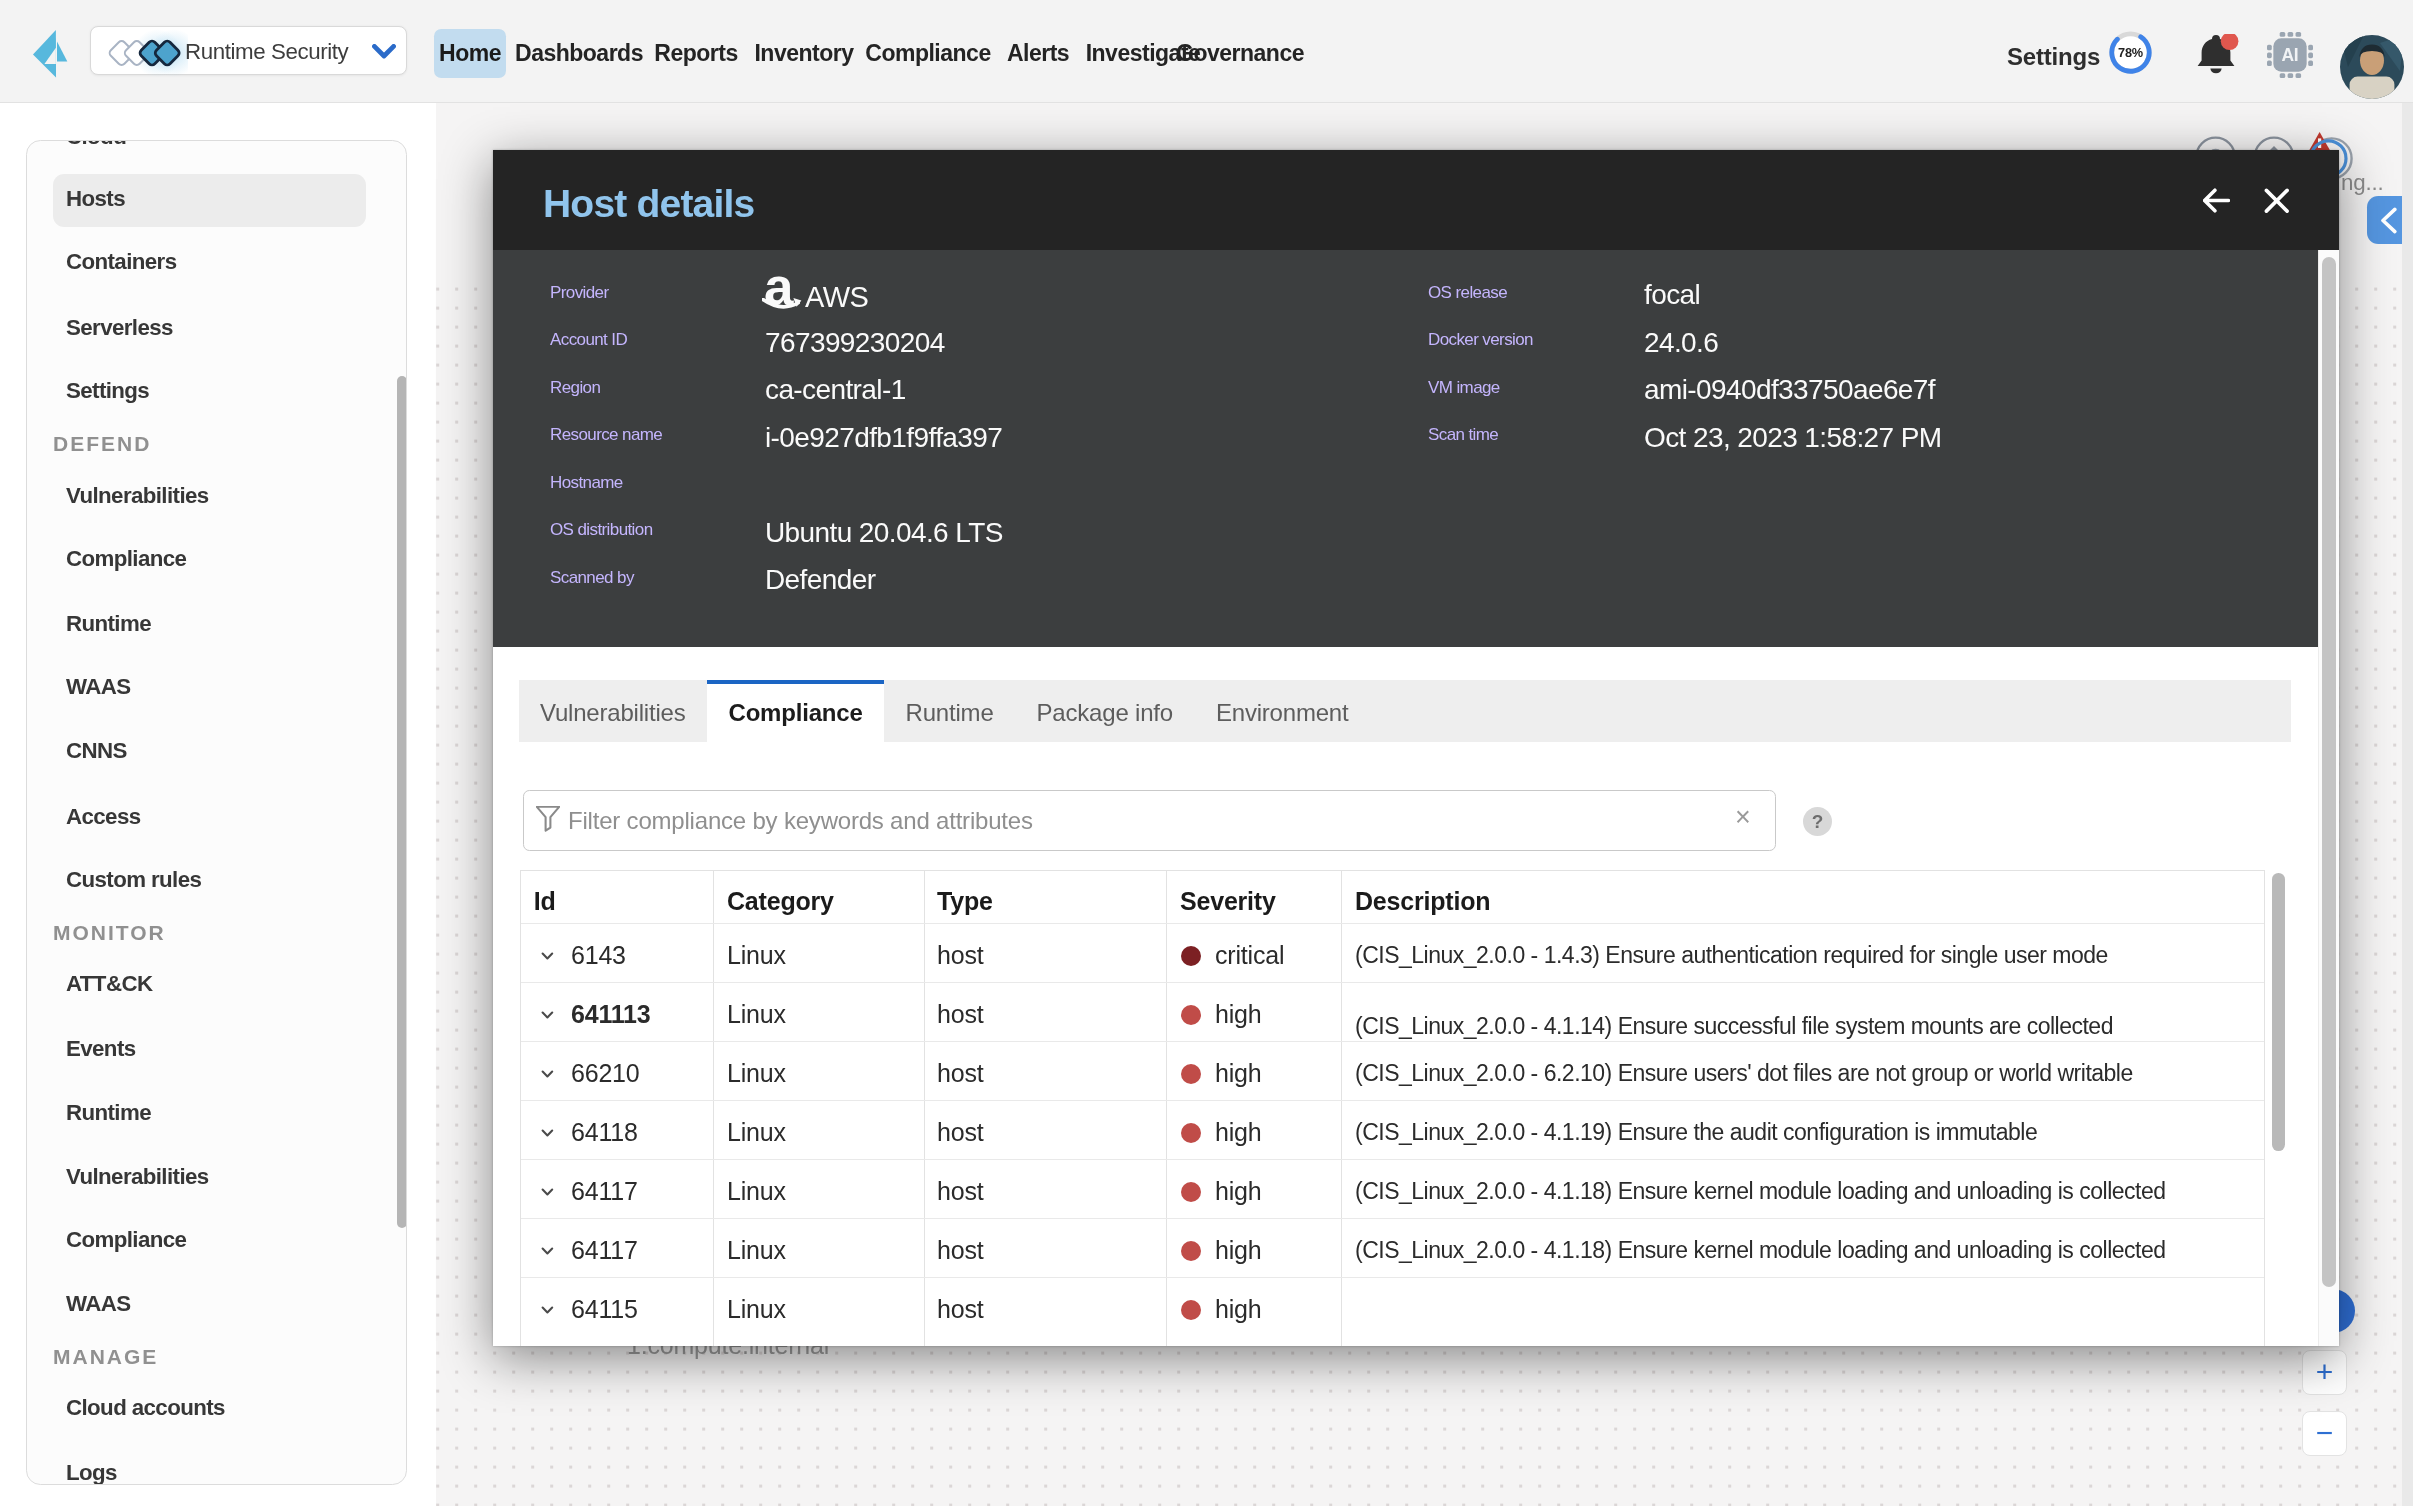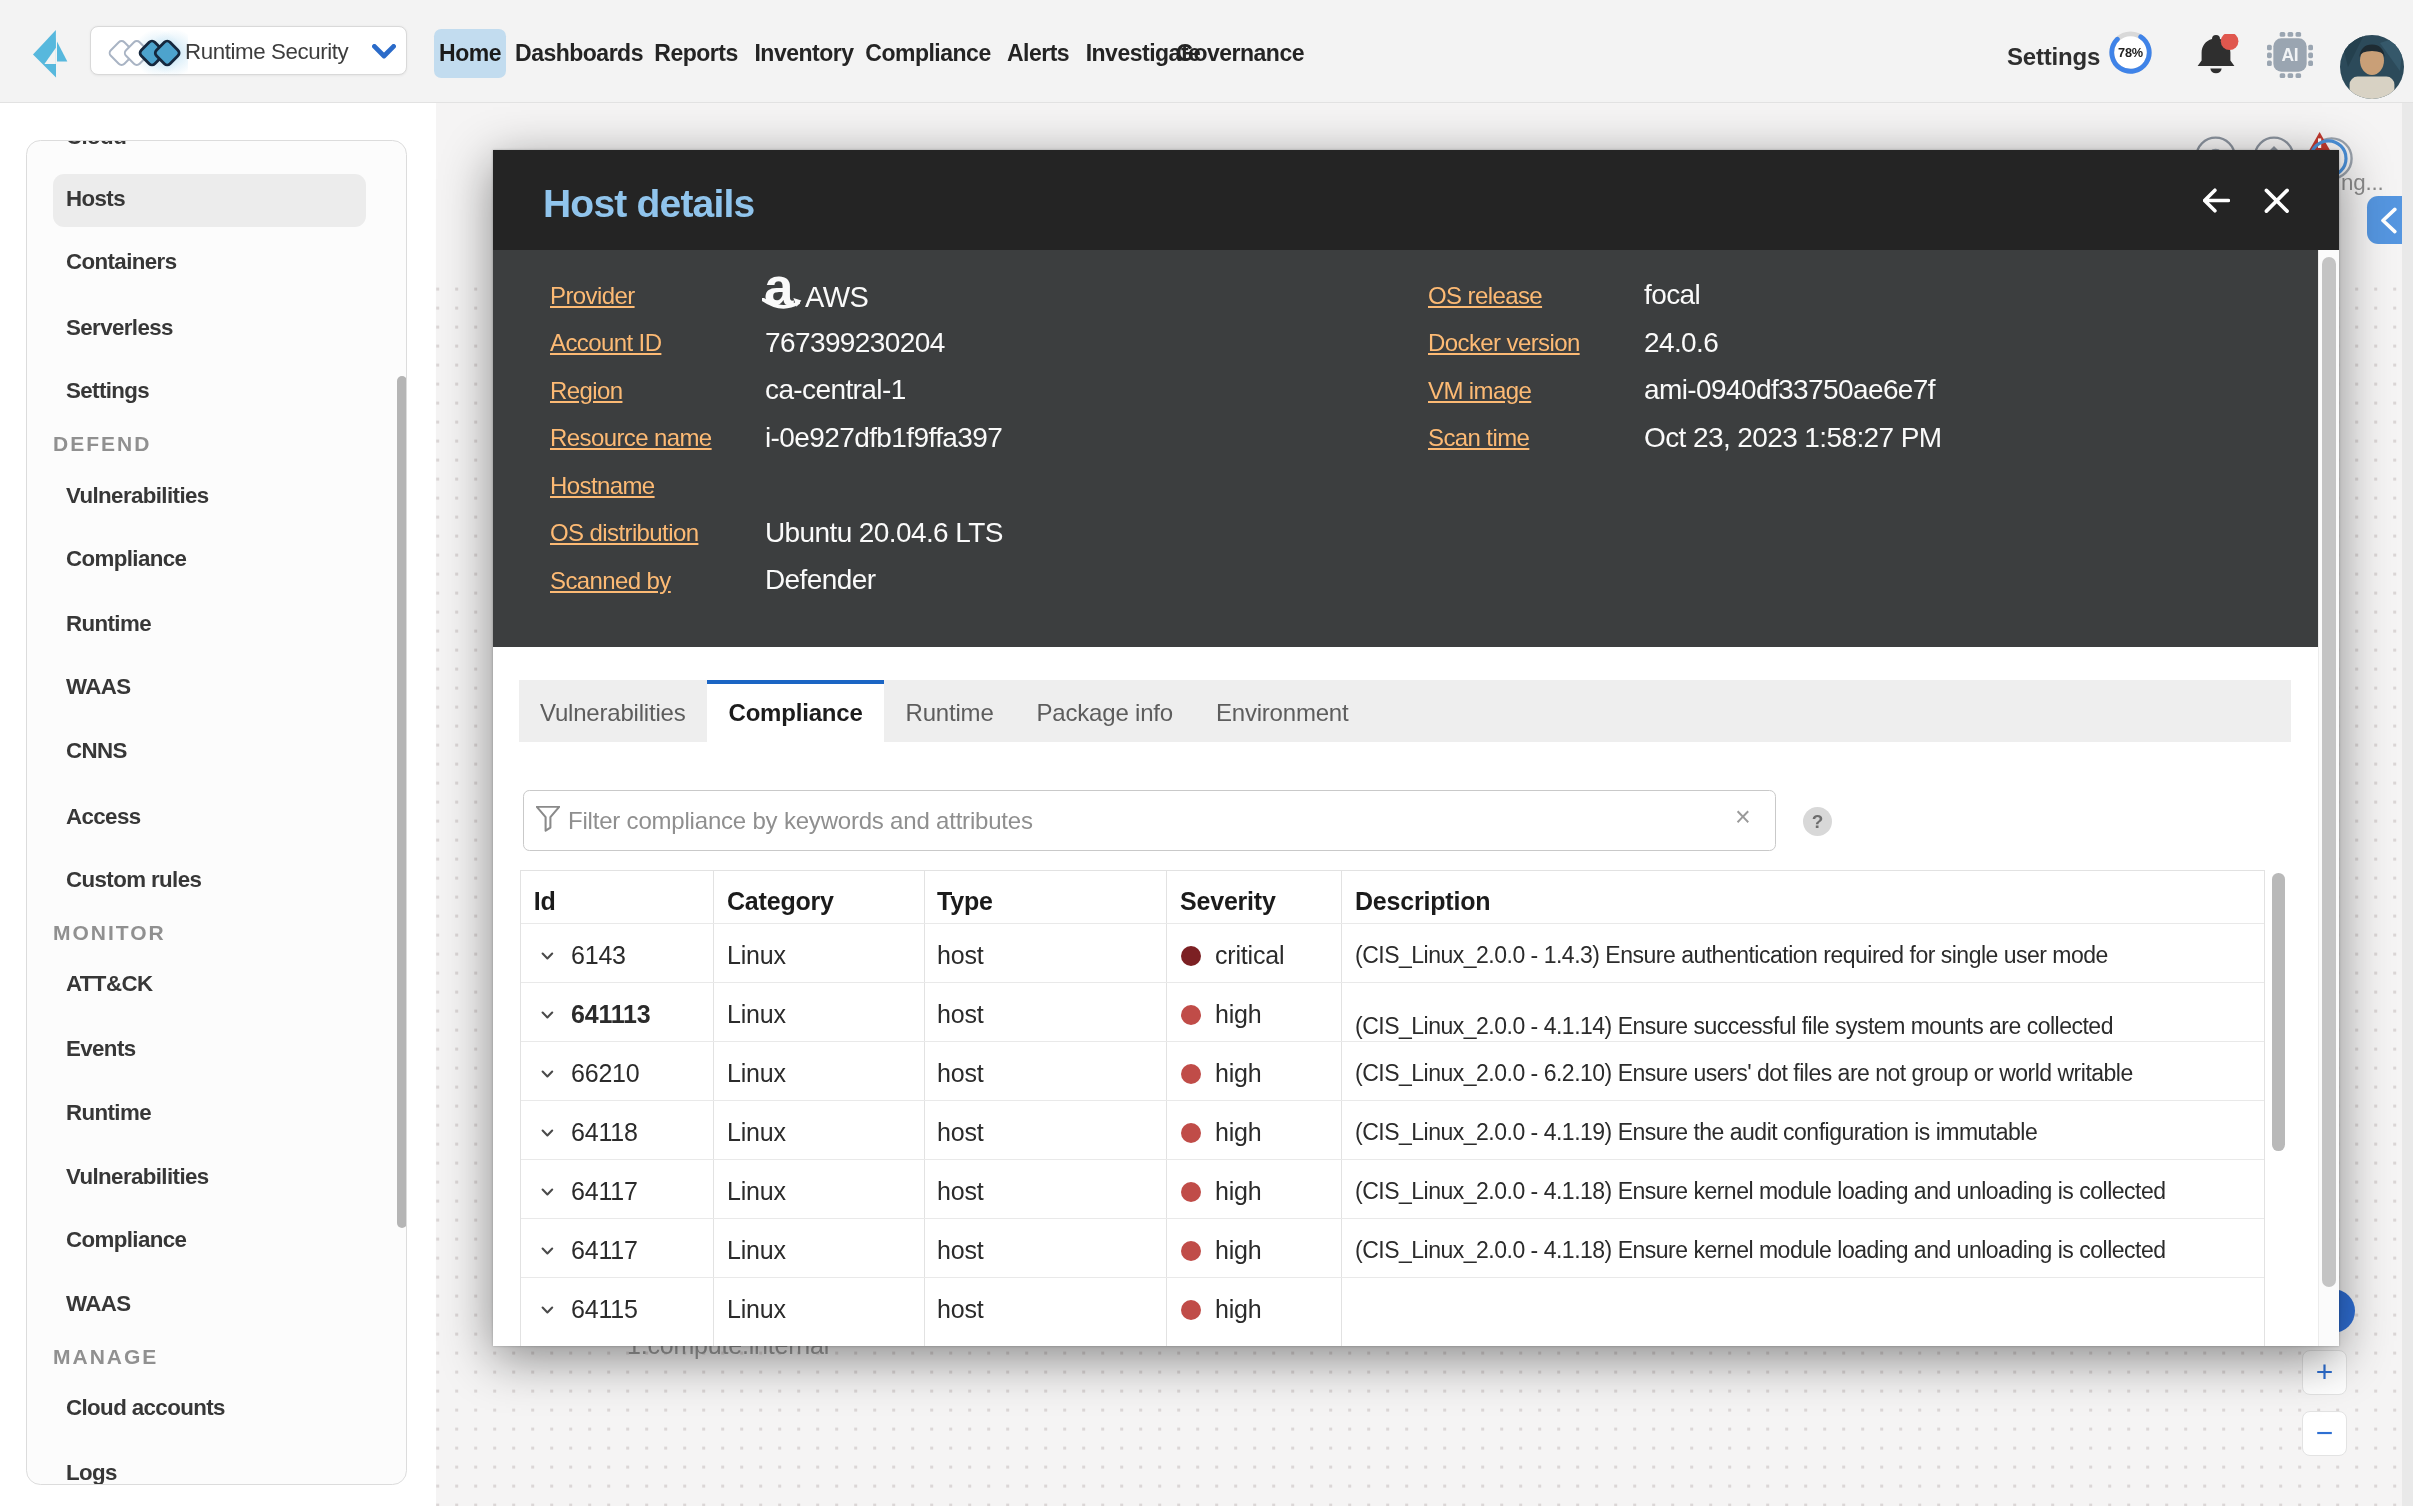--- a/index.html
+++ b/index.html
@@ -30,21 +30,21 @@
   background-size:19px 19px; background-position:11.2px 1.6px; }
 #pagescroll { position:absolute; left:2402px; top:103px; width:11.2px; height:1404px; background:#e9e9e9; }
 #zoomplus, #zoomminus { position:absolute; left:2302px; width:45px; height:45px; background:#fff; border:1.6px solid #e3e3e3; border-radius:8px; color:#2e6fd2; font-size:30px; text-align:center; line-height:41px; }
 #collapsebtn { position:absolute; left:2367px; top:196px; width:46px; height:48px; background:#5596e0; border-radius:11.2px 0 0 11.2px; }
 
 
 #modal { position:absolute; left:493px; top:150px; width:1846px; height:1196px; background:#fff; z-index:20; box-shadow:0 12px 48px rgba(0,0,0,.45), 0 0 2.4px rgba(0,0,0,.25); }
 #mheader { position:absolute; left:0; top:0; width:1846px; height:100px; background:#242424; }
 #mtitle { position:absolute; left:50px; top:34px; font-size:39px; font-weight:bold; color:#90c4ec; line-height:1; letter-spacing:-0.8px; }
 #mdark { position:absolute; left:0; top:100px; width:1825px; height:397px; background:#3c3e3f; }
-.dlab { position:absolute; font-size:24px; color:#fdba74; line-height:1; letter-spacing:-0.6px;text-decoration:underline; }
+.dlab { position:absolute; font-size:17px; color:#c4b5fd; line-height:1; letter-spacing:-0.6px; }
 .dval { position:absolute; font-size:28px; color:#fafafa; line-height:1; letter-spacing:-0.6px; }
 
 
 #tabs { position:absolute; left:25.5px; top:530px; width:1772px; height:62px; background:#eeeeee; display:flex; }
 .tab { height:62px; display:flex; align-items:center; padding:0 21.5px; font-size:24px; color:#5d5d5d; border-top:4.8px solid transparent; }
 .tab.active { background:#fff; border-top:4.8px solid #1b65c4; color:#1c1c1c; font-weight:bold; }
 
 
 #filter { position:absolute; left:29.5px; top:640px; width:1253px; height:61px; border:1.6px solid #c9c9c9; border-radius:6.4px; background:#fff; }
 #fphold { position:absolute; left:75px; top:659px; font-size:24px; color:#8f8f8f; line-height:1; }

